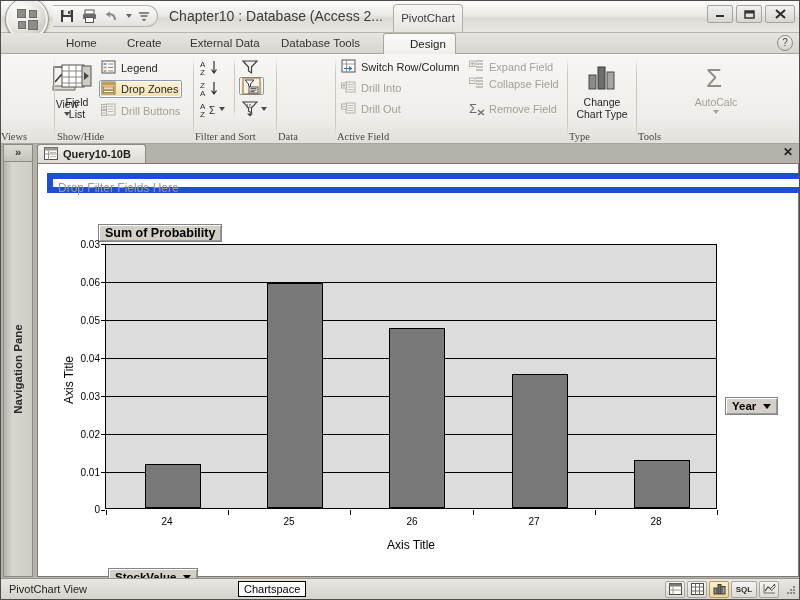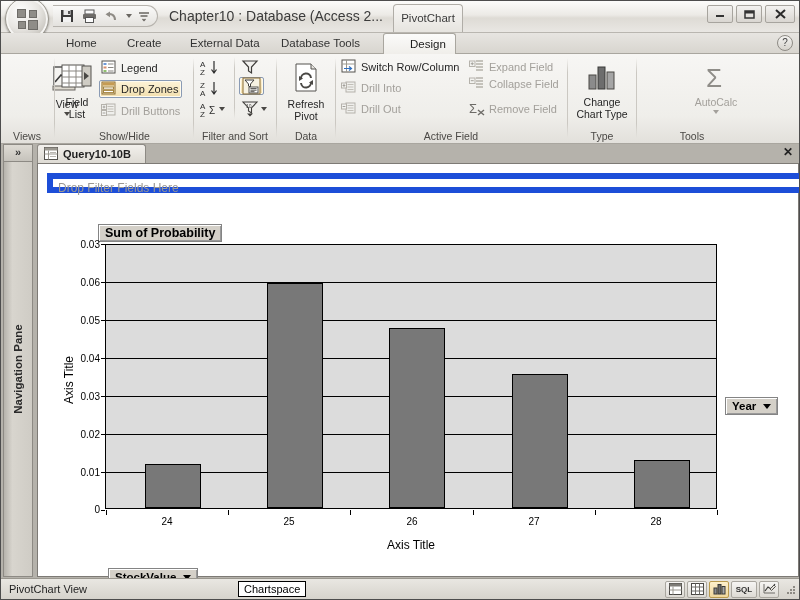--- a/index.html
+++ b/index.html
@@ -93,21 +93,21 @@
     position:absolute; left:0; top:53px; width:800px; height:90px;
     background:linear-gradient(#f7f6f4 0%, #efeeea 70%, #e2e0db 100%);
     border-bottom:1px solid #a9a69f;
   }
   .group {
     position:absolute; top:1px; height:88px;
   }
   .group .gbody { position:relative; height:70px; }
   .group .glabel {
     position:absolute; bottom:1px; left:0; width:100%;
-    text-align:center; font-size:10.5px; color:#4a4845;
+    font-size:10.5px; color:#4a4845;font-family:Liberation Serif, serif;
   }
   .gsep {
     position:absolute; top:4px; width:1px; height:80px;
     background:linear-gradient(transparent,#cbc8c2 18%,#cbc8c2 82%,transparent);
   }
   .bigbtn {
     position:absolute; text-align:center; width:56px;
     font-size:10.5px; color:#262626; line-height:12px;
   }
   .bigbtn .ic { display:block; margin:4px auto 3px; }
@@ -442,36 +442,20 @@
               </svg>
           </span>
           <span class="caret"></span>
         </div>
       </div>
       <div class="glabel">Filter and Sort</div>
     </div>
     <div class="gsep" style="left:275px;"></div>
 
     <div class="group" style="left:277px; width:56px;">
-      <div class="gbody">
-        <div class="bigbtn" style="left:0; top:4px;">
-          <span class="ic">
-            <svg width="28" height="30" viewBox="0 0 28 30">
-              <path d="M4 1 H19 L24 6 V28 H4 Z" fill="#fff" stroke="#55534f"></path>
-              <path d="M19 1 V6 H24" fill="#e6e4df" stroke="#55534f"></path>
-              <path d="M9 16 A5 5 0 0 1 19 15" stroke="#4a4845" stroke-width="2" fill="none"></path>
-              <path d="M19 19 A5 5 0 0 1 9 20" stroke="#4a4845" stroke-width="2" fill="none"></path>
-              <path d="M7 13 L11 15.5 L7 18 Z" fill="#4a4845"></path>
-              <path d="M21 22 L17 19.5 L21 17 Z" fill="#4a4845"></path>
-            </svg>
-          </span>
-          <span style="white-space:pre-line;">Refresh
-Pivot</span>
-        </div>
-      </div>
       <div class="glabel">Data</div>
     </div>
     <div class="gsep" style="left:334px;"></div>
 
     <div class="group" style="left:336px; width:228px;">
       <div class="gbody">
         <div class="smallrow" style="left:4px; top:3px;">
           <span class="ic">
             <svg width="15" height="14" viewBox="0 0 15 14">
                 <rect x="1" y="1" width="13" height="12" fill="#fff" stroke="#55534f"></rect>

